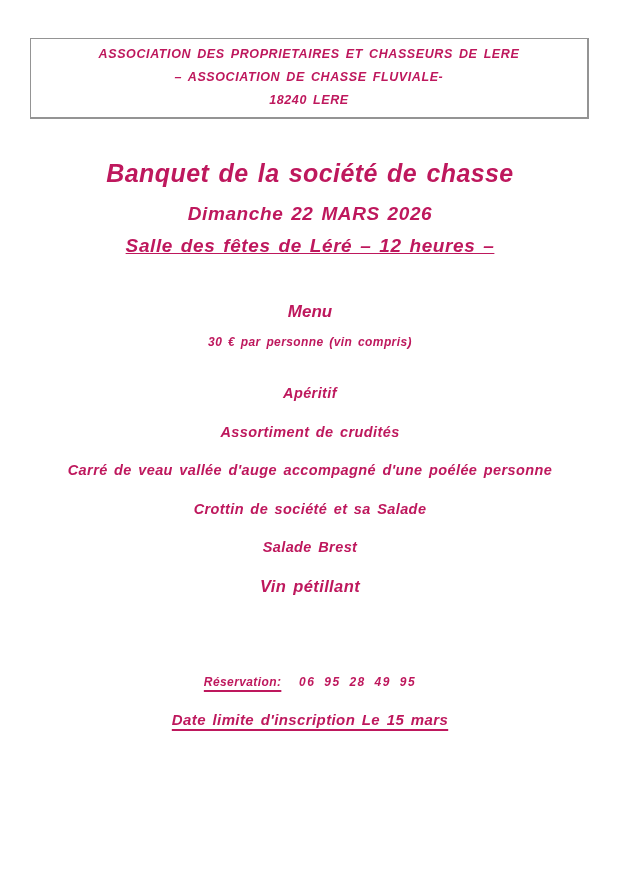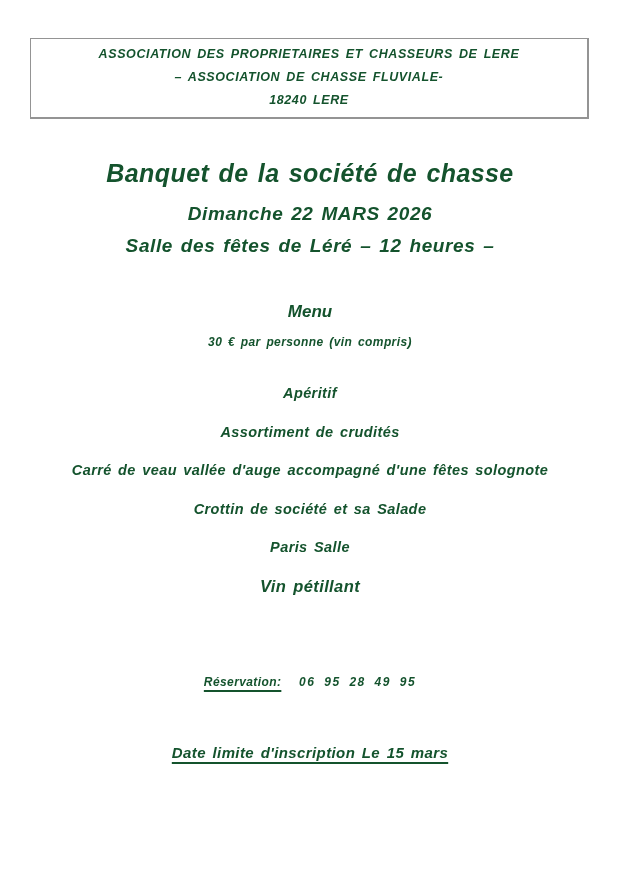--- a/index.html
+++ b/index.html
@@ -10,21 +10,21 @@
 
   .page {
     position: relative;
     width: 620px;
     height: 860px;
     background: #ffffff;
     overflow: hidden;
     font-family: "Liberation Sans", sans-serif;
     font-style: italic;
     font-weight: 700;
-    color: #14532d;
+    color: #be185d;
     text-align: center;
   }
 
   
   .header-box {
     margin: 38px 31px 0 30px;
     border: 1px solid #949494;
     border-right-width: 2px;
     border-bottom-width: 2px;
     padding: 4px 8px 5px 8px;
@@ -50,20 +50,21 @@
     line-height: 30px;
     letter-spacing: 0.6px;
     word-spacing: 2px;
   }
   .event-venue {
     margin-top: 2px;
     font-size: 19px;
     line-height: 30px;
     letter-spacing: 0.6px;
     word-spacing: 2px;
+    text-decoration: underline;
   }
 
   
   .menu-heading {
     margin-top: 39px;
     font-size: 17px;
     line-height: 24px;
   }
   .menu-heading span,
   .menu-price span {
@@ -107,21 +108,21 @@
     text-decoration: underline;
     text-decoration-thickness: 1.5px;
     text-underline-offset: 4px;
   }
   .reservation-line .phone {
     margin-left: 12px;
     letter-spacing: 1.5px;
     word-spacing: 4px;
   }
   .deadline-line {
-    margin-top: 49px;
+    margin-top: 16px;
     font-size: 15px;
     line-height: 22px;
     letter-spacing: 0.4px;
     word-spacing: 2px;
   }
   .deadline-line span {
     text-decoration: underline;
     text-decoration-thickness: 1.5px;
     text-underline-offset: 4px;
   }
@@ -144,23 +145,23 @@
   <div class="menu-heading">
     <span>Menu</span>
   </div>
   <div class="menu-price">
     <span>30 € par personne (vin compris)</span>
   </div>
 
   <ul class="menu-items">
     <li class="menu-item">Apéritif</li>
     <li class="menu-item">Assortiment de crudités</li>
-    <li class="menu-item">Carré de veau vallée d'auge accompagné d'une fêtes solognote</li>
+    <li class="menu-item">Carré de veau vallée d'auge accompagné d'une poélée personne</li>
     <li class="menu-item">Crottin de société et sa Salade</li>
-    <li class="menu-item">Paris Salle</li>
+    <li class="menu-item">Salade Brest</li>
     <li class="menu-item">Vin pétillant</li>
   </ul>
 
   <div class="reservation-line">
     <span class="label">Réservation:</span>
     <span class="phone">06 95 28 49 95</span>
   </div>
 
   <div class="deadline-line">
     <span>Date limite d'inscription Le 15 mars</span>

